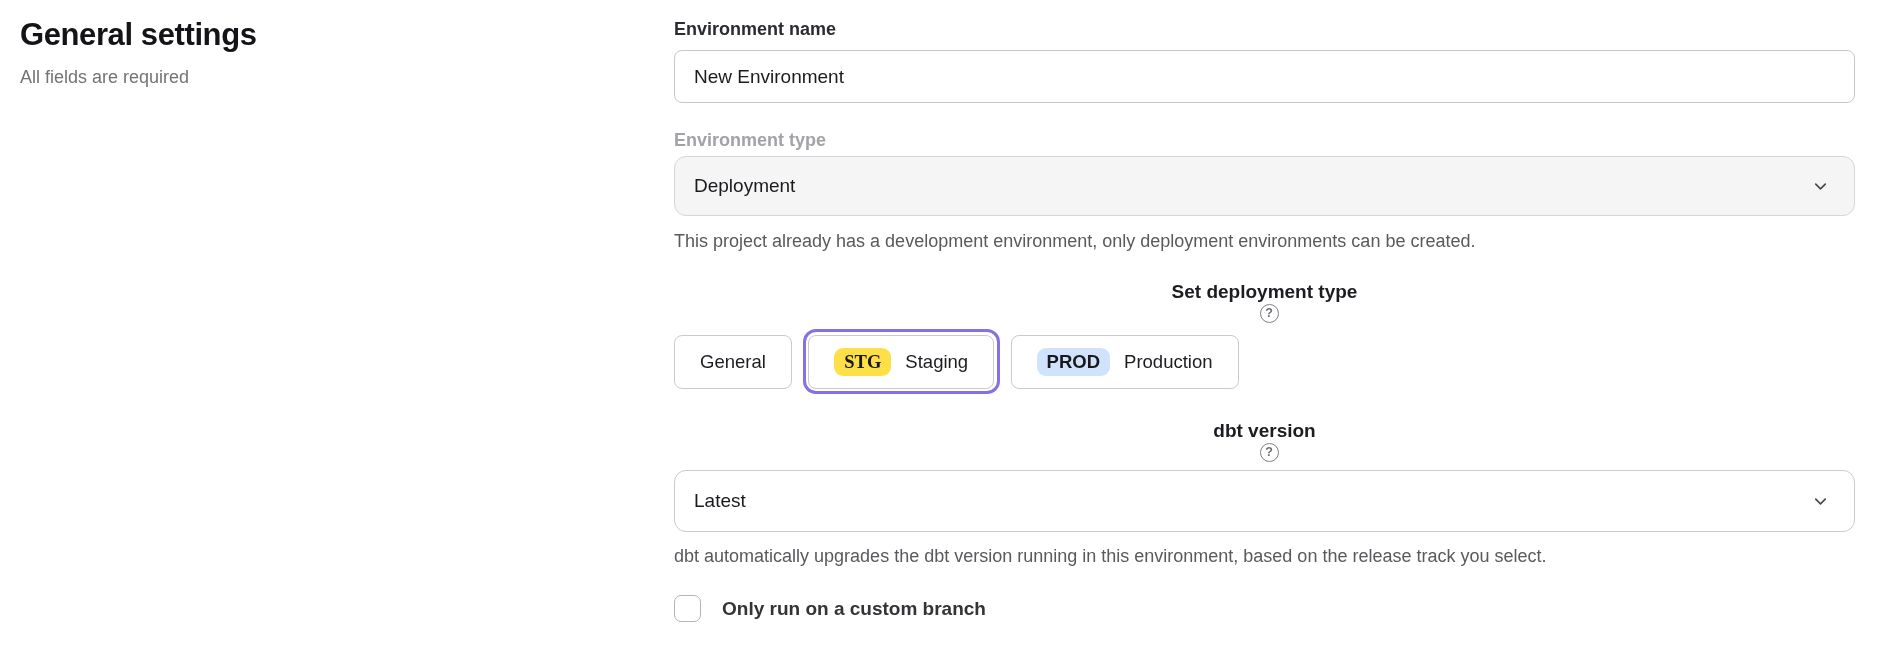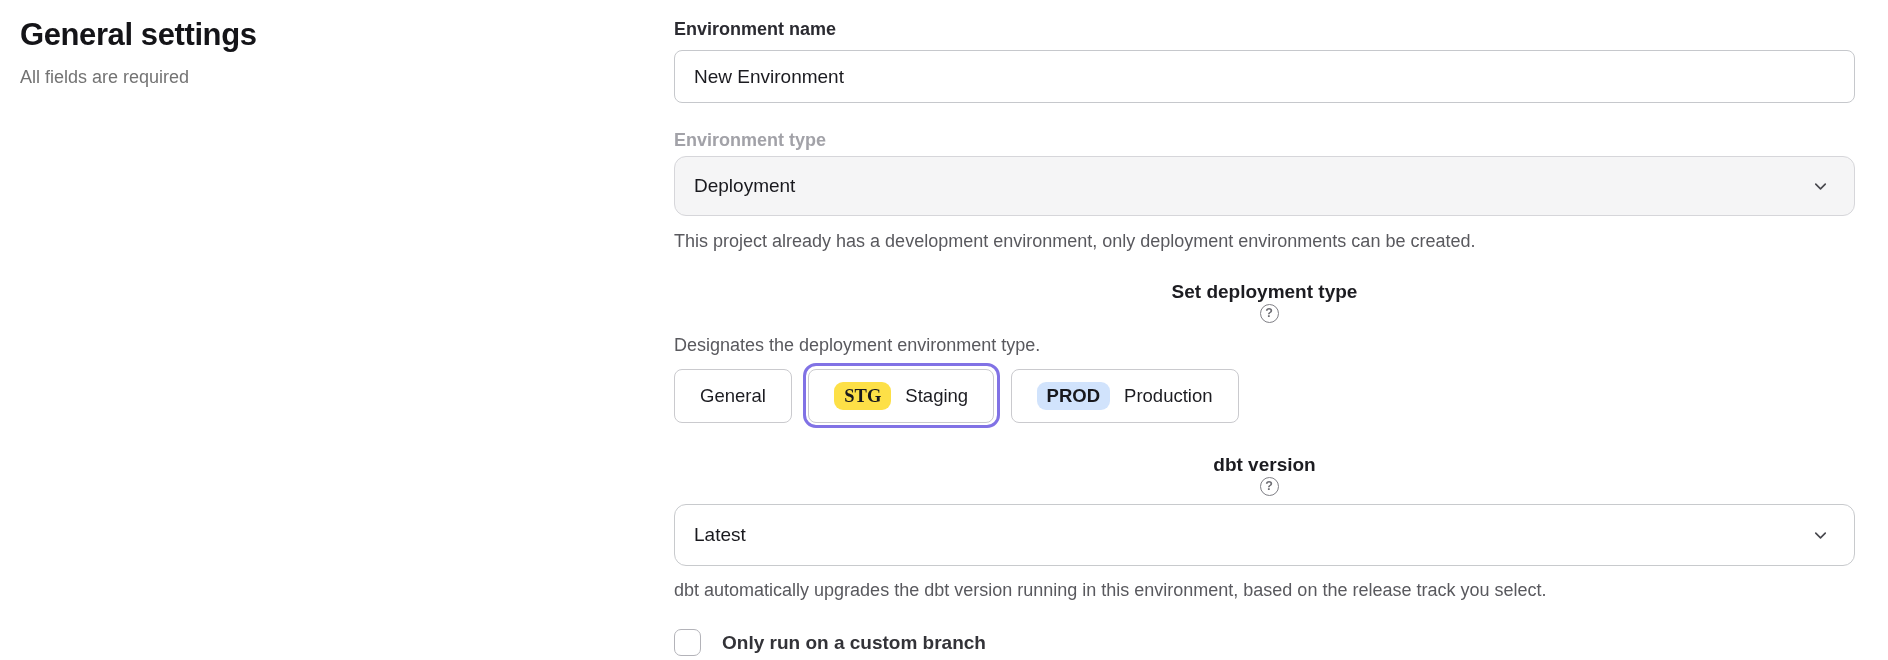--- a/index.html
+++ b/index.html
@@ -115,21 +115,20 @@
           <path d="M5 7.5l5 5 5-5" stroke="#47474d" stroke-width="1.7" fill="none" stroke-linecap="round" stroke-linejoin="round"></path>
         </svg>
     </span>
   </div>
   <p class="helper">This project already has a development environment, only deployment environments can be created.</p>
 
   <div class="section-heading">
     <span>Set deployment type</span>
     <span class="help-icon">?</span>
   </div>
-  <p class="section-desc">Designates the deployment environment type.</p>
 
   <div class="btn-row">
     <button class="type-btn">
       <span class="btn-label">General</span>
     </button>
 
     <div class="selected-ring">
       <button class="type-btn">
         <span class="badge badge-stg">STG</span>
         <span class="btn-label">Staging</span>

